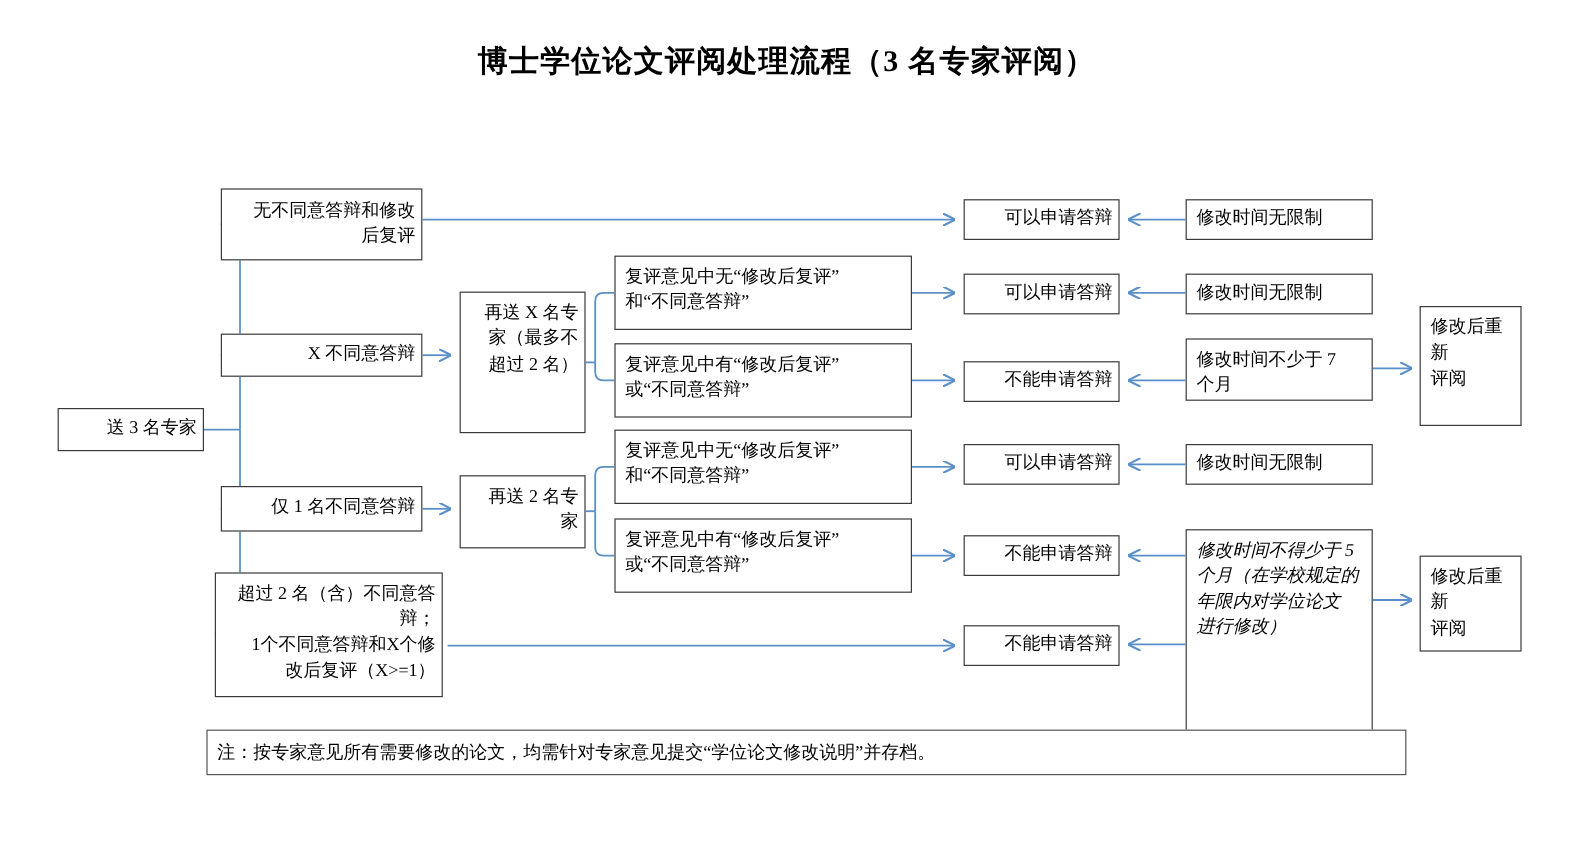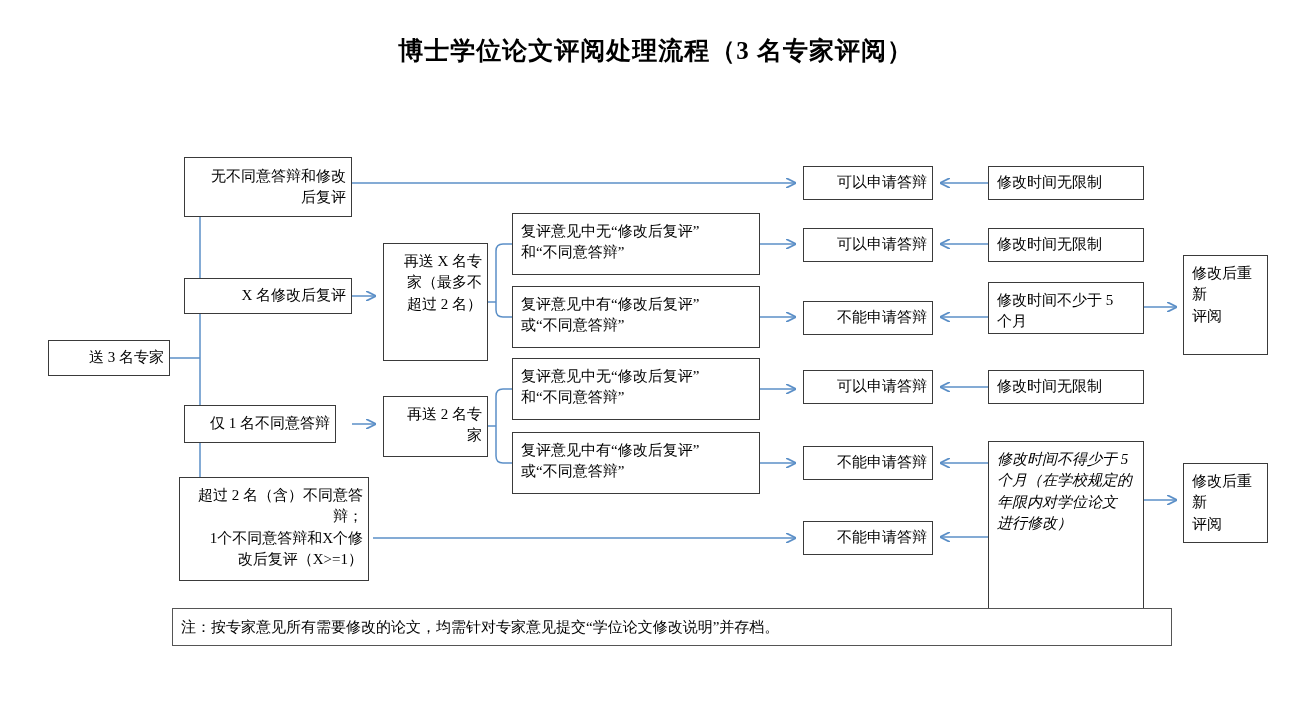--- a/index.html
+++ b/index.html
@@ -143,24 +143,24 @@
   <div class="node" style="left:48px; top:340px; width:122px; height:36px;">
     <span class="txt">送 3 名专家</span>
   </div>
 
   <div class="node" style="left:184px; top:157px; width:168px; height:60px;">
     <span class="txt">无不同意答辩和修改
 后复评</span>
   </div>
 
   <div class="node" style="left:184px; top:278px; width:168px; height:36px;">
-    <span class="txt">X 名修改后复评</span>
-  </div>
-
-  <div class="node" style="left:184px; top:405px; width:152px; height:38px;">
+    <span class="txt">X 不同意答辩</span>
+  </div>
+
+  <div class="node" style="left:184px; top:405px; width:168px; height:38px;">
     <span class="txt">仅 1 名不同意答辩</span>
   </div>
 
   <div class="node valign-top" style="left:179px; top:477px; width:190px; height:104px;">
     <span class="txt">超过 2 名（含）不同意答
 辩；
 1个不同意答辩和X个修
 改后复评（X&gt;=1）</span>
   </div>
 
@@ -221,21 +221,21 @@
 
   <div class="node align-left" style="left:988px; top:166px; width:156px; height:34px;">
     <span class="txt">修改时间无限制</span>
   </div>
 
   <div class="node align-left" style="left:988px; top:228px; width:156px; height:34px;">
     <span class="txt">修改时间无限制</span>
   </div>
 
   <div class="node align-left valign-top" style="left:988px; top:282px; width:156px; height:52px;">
-    <span class="txt">修改时间不少于 5
+    <span class="txt">修改时间不少于 7
 个月</span>
   </div>
 
   <div class="node align-left" style="left:988px; top:370px; width:156px; height:34px;">
     <span class="txt">修改时间无限制</span>
   </div>
 
   <div class="node align-left valign-top" style="left:988px; top:441px; width:156px; height:172px;font-style:italic;">
     <span class="txt">修改时间不得少于 5
 个月（在学校规定的

